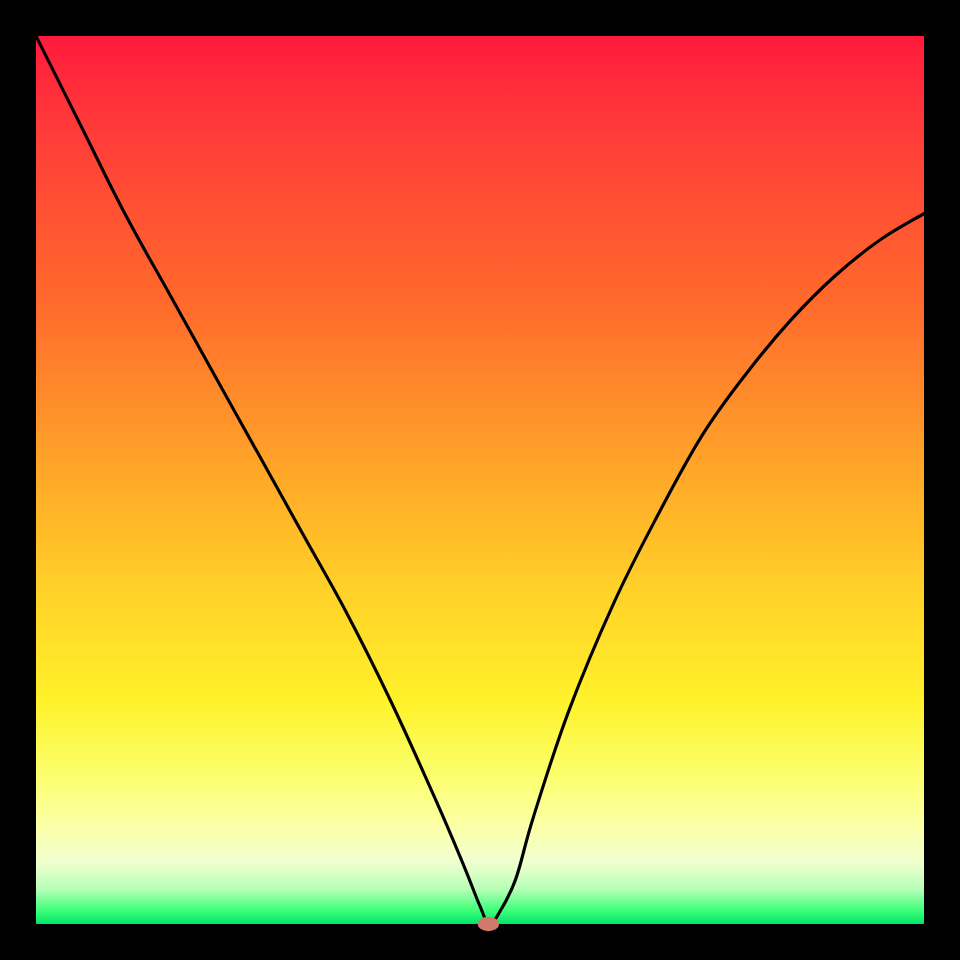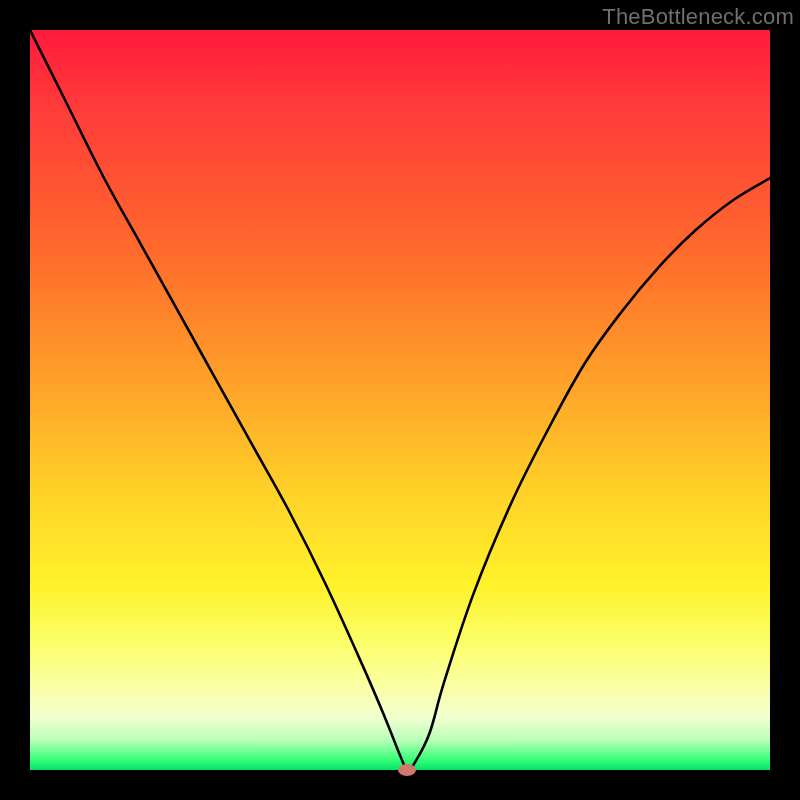--- a/index.html
+++ b/index.html
@@ -72,14 +72,13 @@
 </head>
 <body>
 
 <div class="frame">
   <div class="plot">
     <svg class="curve" viewBox="0 0 740 740" preserveAspectRatio="none">
       <path id="curve-path" d="M 0.00 0.00 C 6.66 13.32, 23.68 47.36, 37.00 74.00 C 50.32 100.64, 60.68 122.69, 74.00 148.00 C 87.32 173.31, 97.68 190.62, 111.00 214.60 C 124.32 238.58, 134.68 257.22, 148.00 281.20 C 161.32 305.18, 171.68 323.82, 185.00 347.80 C 198.32 371.78, 208.68 390.42, 222.00 414.40 C 235.32 438.38, 245.68 455.69, 259.00 481.00 C 272.32 506.31, 282.68 527.03, 296.00 555.00 C 309.32 582.97, 322.34 612.42, 333.00 636.40 C 343.66 660.38, 348.54 672.22, 355.20 688.20 C 361.86 704.18, 366.00 715.88, 370.00 725.20 C 374.00 734.52, 374.74 738.67, 377.40 740.00 C 380.06 741.33, 380.80 739.26, 384.80 732.60 C 388.80 725.94, 394.27 717.65, 399.60 703.00 C 404.93 688.35, 406.41 676.51, 414.40 651.20 C 422.39 625.89, 432.01 594.37, 444.00 562.40 C 455.99 530.43, 467.68 502.90, 481.00 473.60 C 494.32 444.30, 504.68 424.91, 518.00 399.60 C 531.32 374.29, 541.68 354.31, 555.00 333.00 C 568.32 311.69, 578.68 298.52, 592.00 281.20 C 605.32 263.88, 615.68 251.45, 629.00 236.80 C 642.32 222.15, 652.68 211.79, 666.00 199.80 C 679.32 187.81, 689.68 179.52, 703.00 170.20 C 716.32 160.88, 733.34 152.00, 740.00 148.00" fill="none" stroke="#000" stroke-width="2.6" stroke-linecap="round" stroke-linejoin="round"></path>
     </svg>
     <div class="dot" id="marker-dot" style="left: 377.4px; top: 740px; background: rgb(207, 122, 106);"></div>
   </div>
-  <div class="watermark">TheBottleneck.com</div>
 </div>
 
 </body></html>

